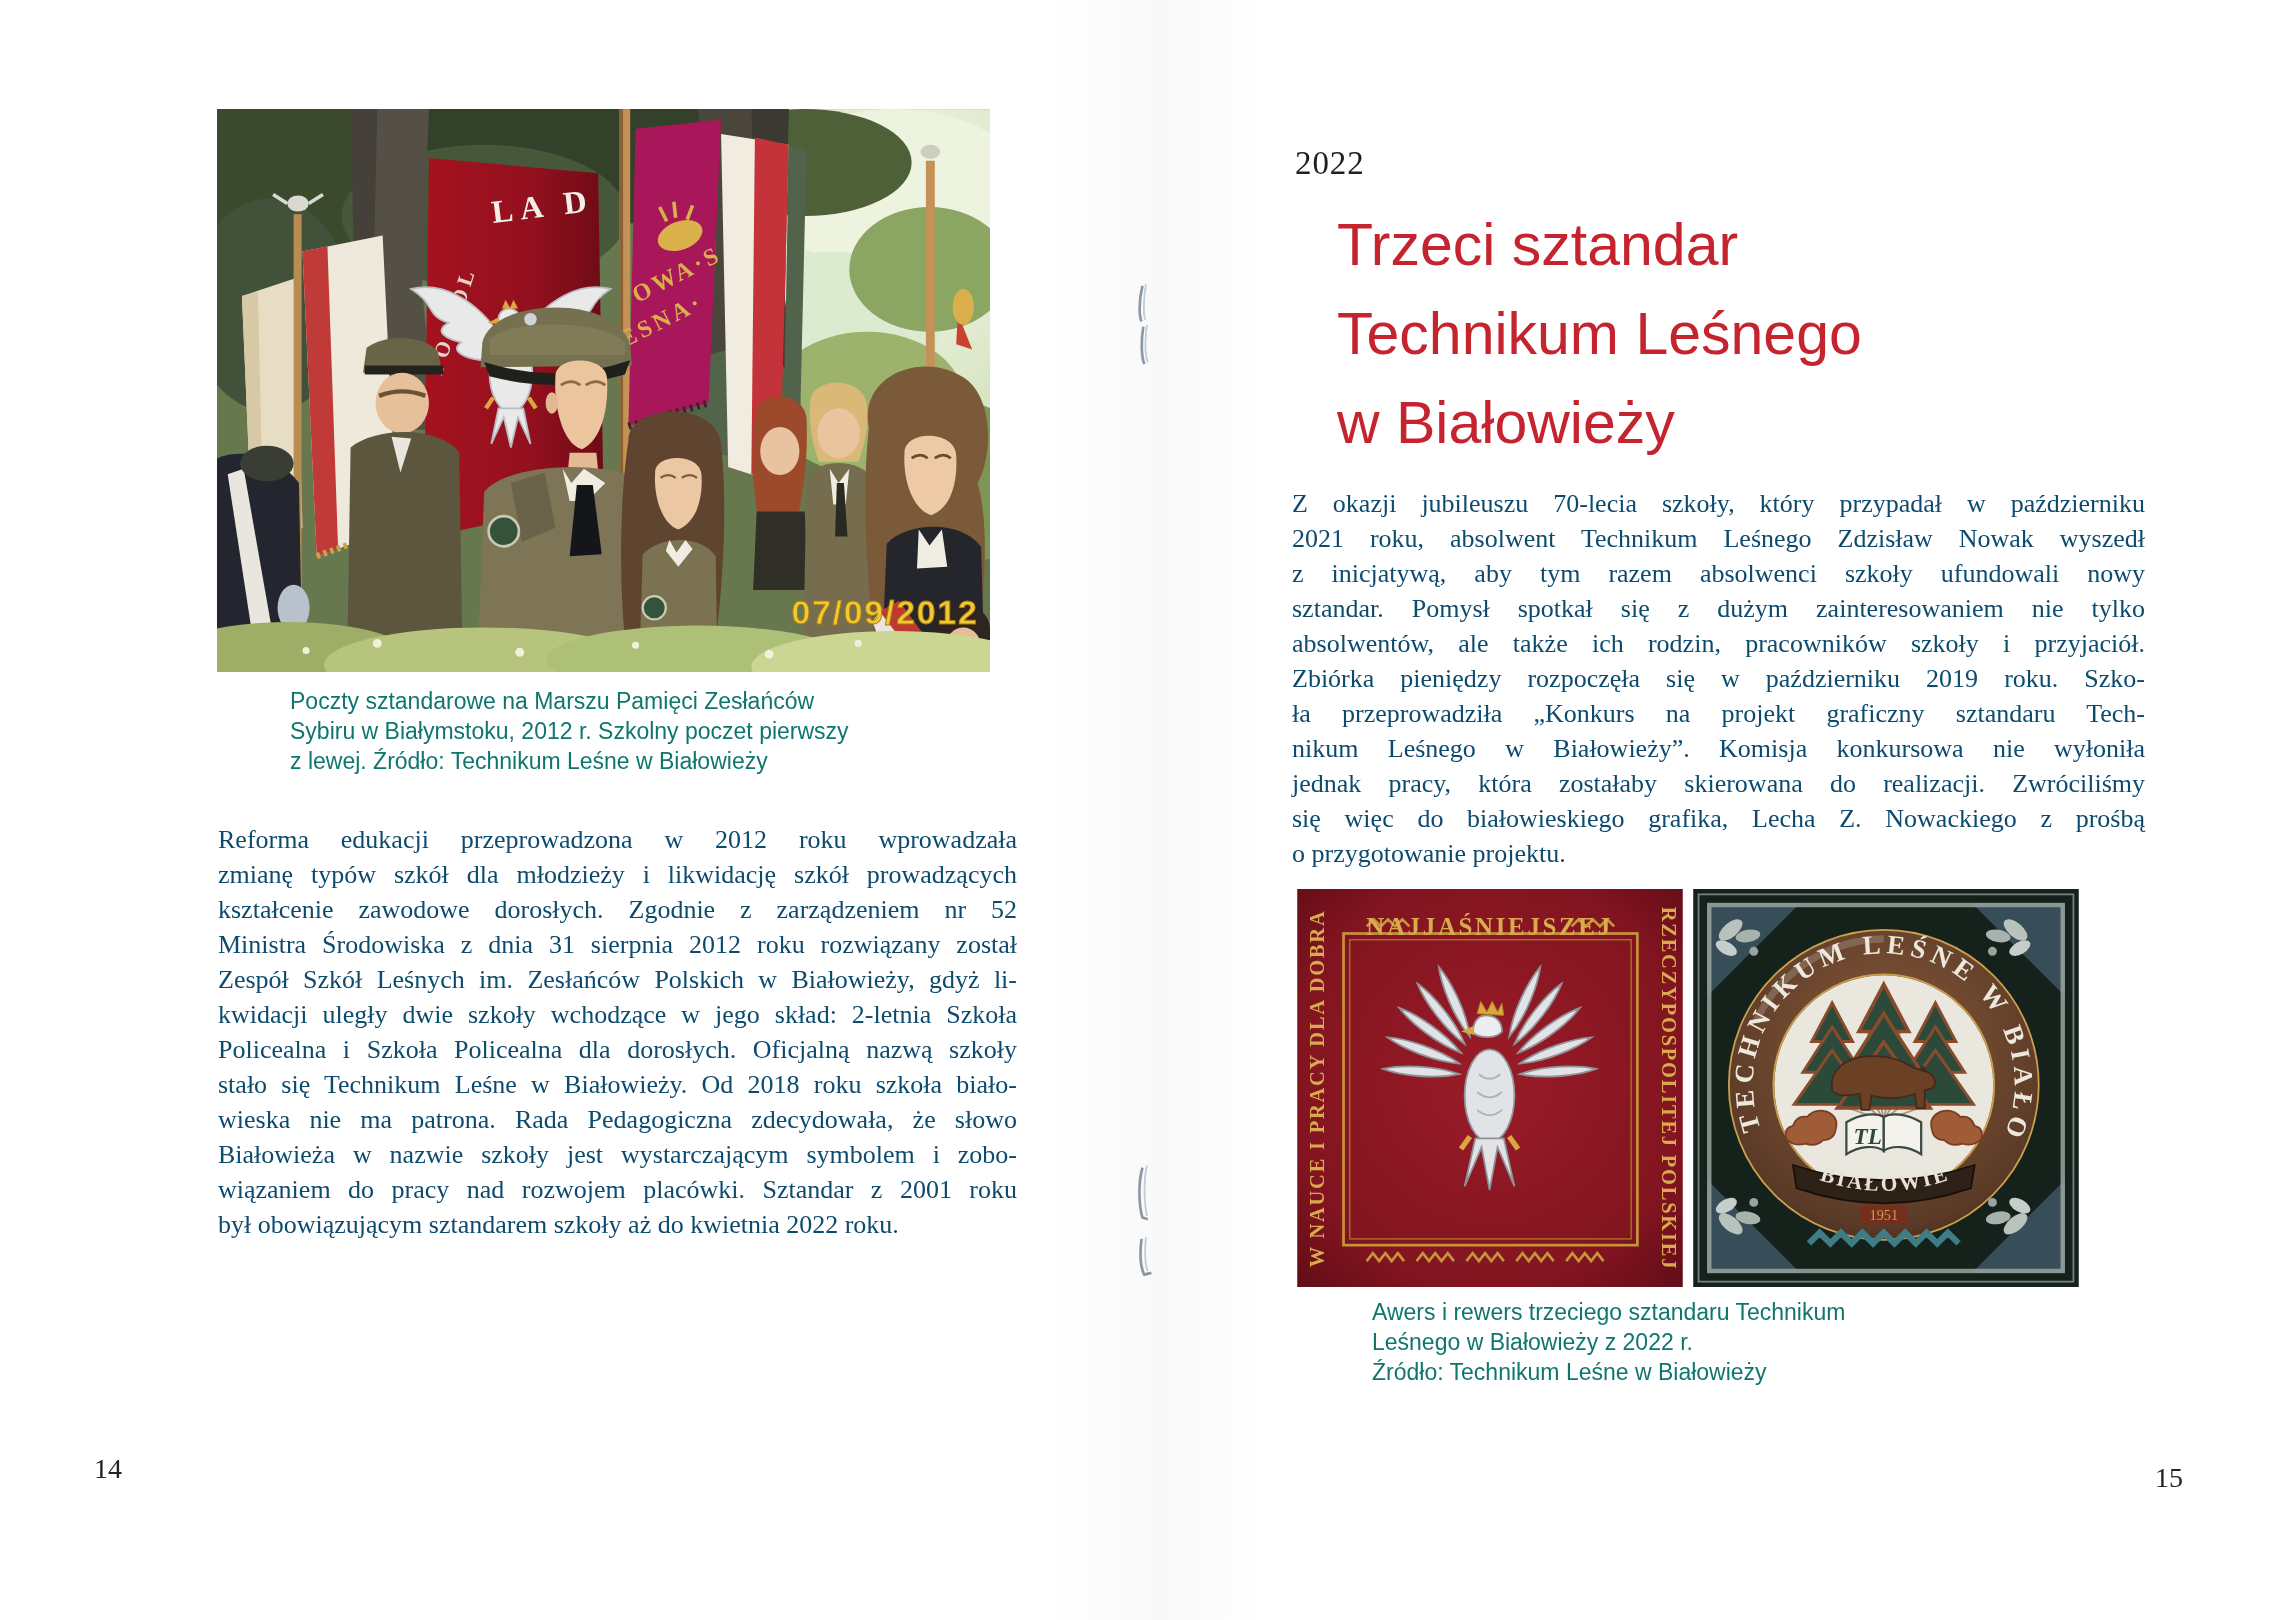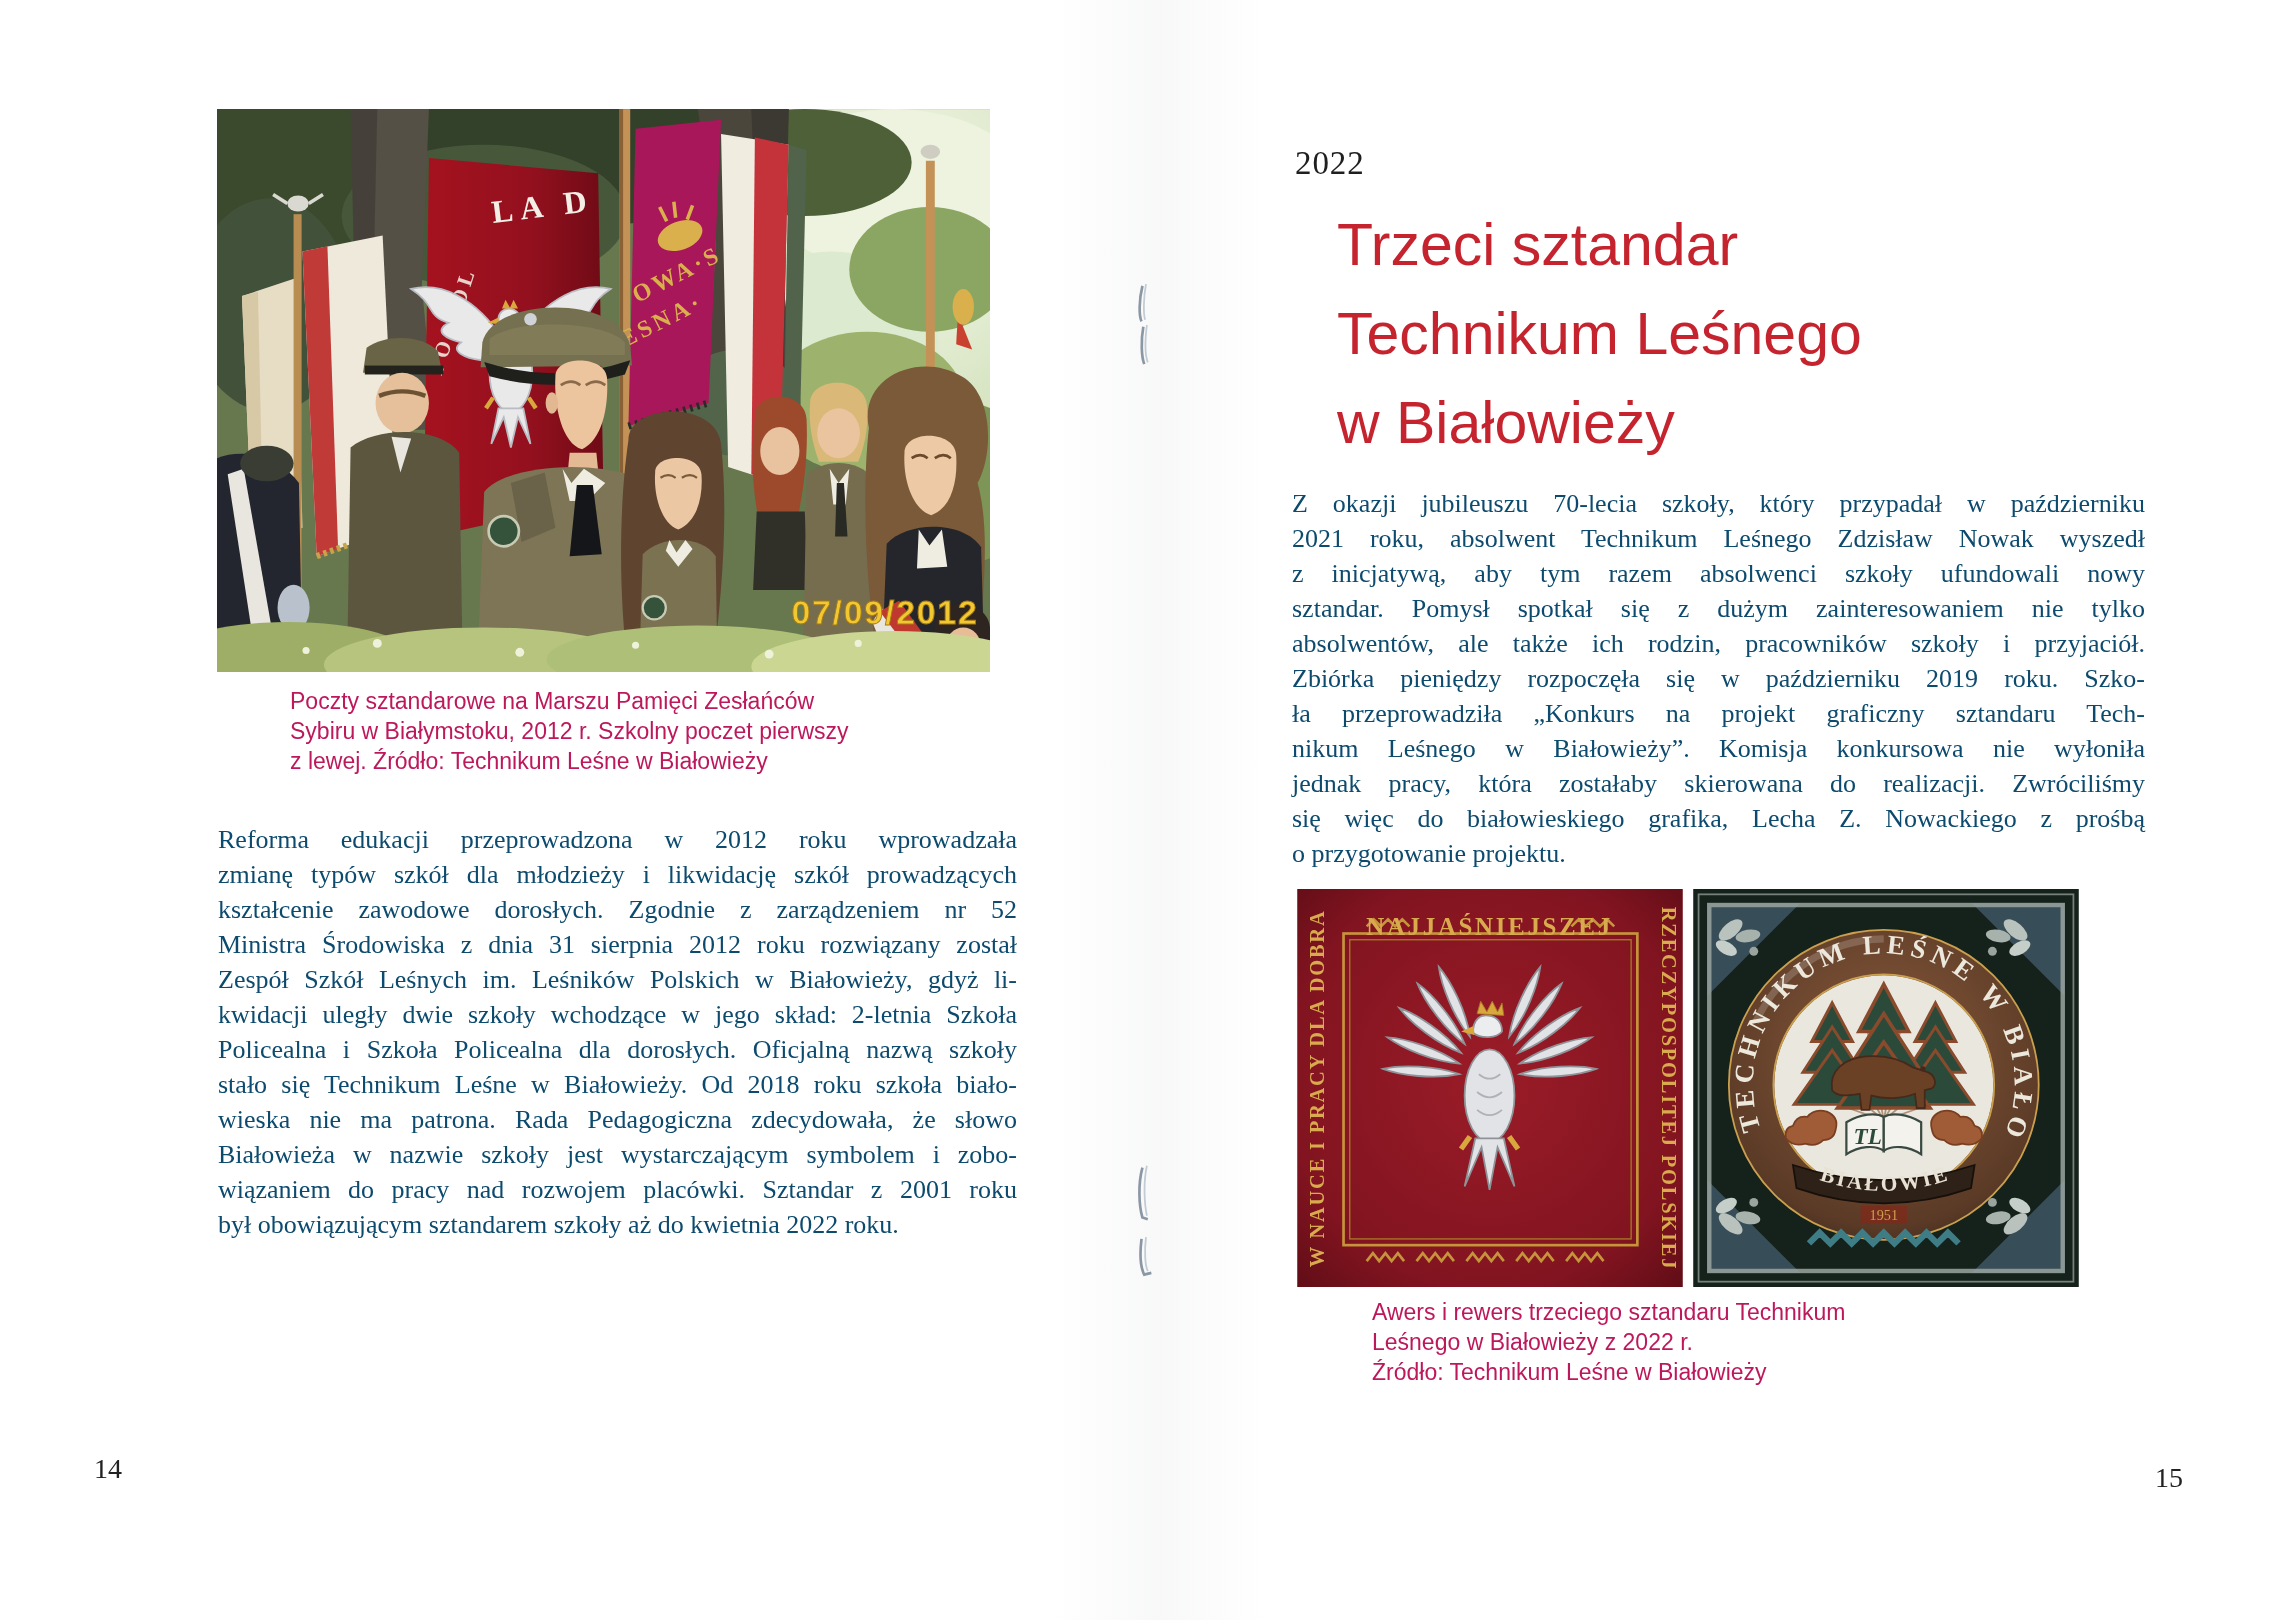--- a/index.html
+++ b/index.html
@@ -7,21 +7,21 @@
     width:2281px;height:1621px;position:relative;background:#ffffff;
     font-family:"Liberation Serif", serif;color:#1b1b1b;overflow:hidden;
   }
   .abs{position:absolute;}
   
   .gutter{left:1052px;top:0;width:214px;height:1621px;
     background:linear-gradient(90deg,rgba(0,0,0,0) 0%,rgba(120,125,130,0.05) 50%,rgba(0,0,0,0) 100%);}
   
   .photo{left:217px;top:109px;width:773px;height:563px;background:#6d7d55;overflow:hidden;}
   .photo svg{display:block;}
-  .caption{font-family:"Liberation Sans",sans-serif;font-size:23px;line-height:30px;color:#be185d;}
+  .caption{font-family:"Liberation Sans",sans-serif;font-size:23px;line-height:30px;color:#0f766e;}
   .cap-left{left:290px;top:686px;width:713px;}
   .body-col{font-size:26px;line-height:35px;color:#0c4a6e;}
   .col-left{left:218px;top:822px;width:799px;}
   .col-right{left:1292px;top:486px;width:853px;}
   .jline{text-align:justify;text-align-last:justify;white-space:nowrap;}
   .jlast{text-align:left;text-align-last:left;}
   .pagenum{font-size:28px;color:#222;}
   .pn-left{left:94px;top:1453px;}
   .pn-right{left:2155px;top:1462px;}
   
@@ -202,21 +202,21 @@
   <div>Poczty sztandarowe na Marszu Pamięci Zesłańców</div>
   <div>Sybiru w Białymstoku, 2012 r.  Szkolny poczet pierwszy</div>
   <div>z lewej. Źródło: Technikum Leśne w Białowieży</div>
 </div>
 
 <div class="abs body-col col-left">
   <div class="jline">Reforma edukacji przeprowadzona w 2012 roku wprowadzała</div>
   <div class="jline">zmianę typów szkół dla młodzieży i likwidację szkół prowadzących</div>
   <div class="jline">kształcenie zawodowe dorosłych. Zgodnie z zarządzeniem nr 52</div>
   <div class="jline">Ministra Środowiska z dnia 31 sierpnia 2012 roku rozwiązany został</div>
-  <div class="jline">Zespół Szkół Leśnych im. Leśników Polskich w Białowieży, gdyż li-</div>
+  <div class="jline">Zespół Szkół Leśnych im. Zesłańców Polskich w Białowieży, gdyż li-</div>
   <div class="jline">kwidacji uległy dwie szkoły wchodzące w jego skład: 2-letnia Szkoła</div>
   <div class="jline">Policealna i Szkoła Policealna dla dorosłych. Oficjalną nazwą szkoły</div>
   <div class="jline">stało się Technikum Leśne w Białowieży. Od 2018 roku szkoła biało-</div>
   <div class="jline">wieska nie ma patrona. Rada Pedagogiczna zdecydowała, że słowo</div>
   <div class="jline">Białowieża w nazwie szkoły jest wystarczającym symbolem i zobo-</div>
   <div class="jline">wiązaniem do pracy nad rozwojem placówki. Sztandar z 2001 roku</div>
   <div class="jline jlast">był obowiązującym sztandarem szkoły aż do kwietnia 2022 roku.</div>
 </div>
 
 <div class="abs pagenum pn-left">14</div>

